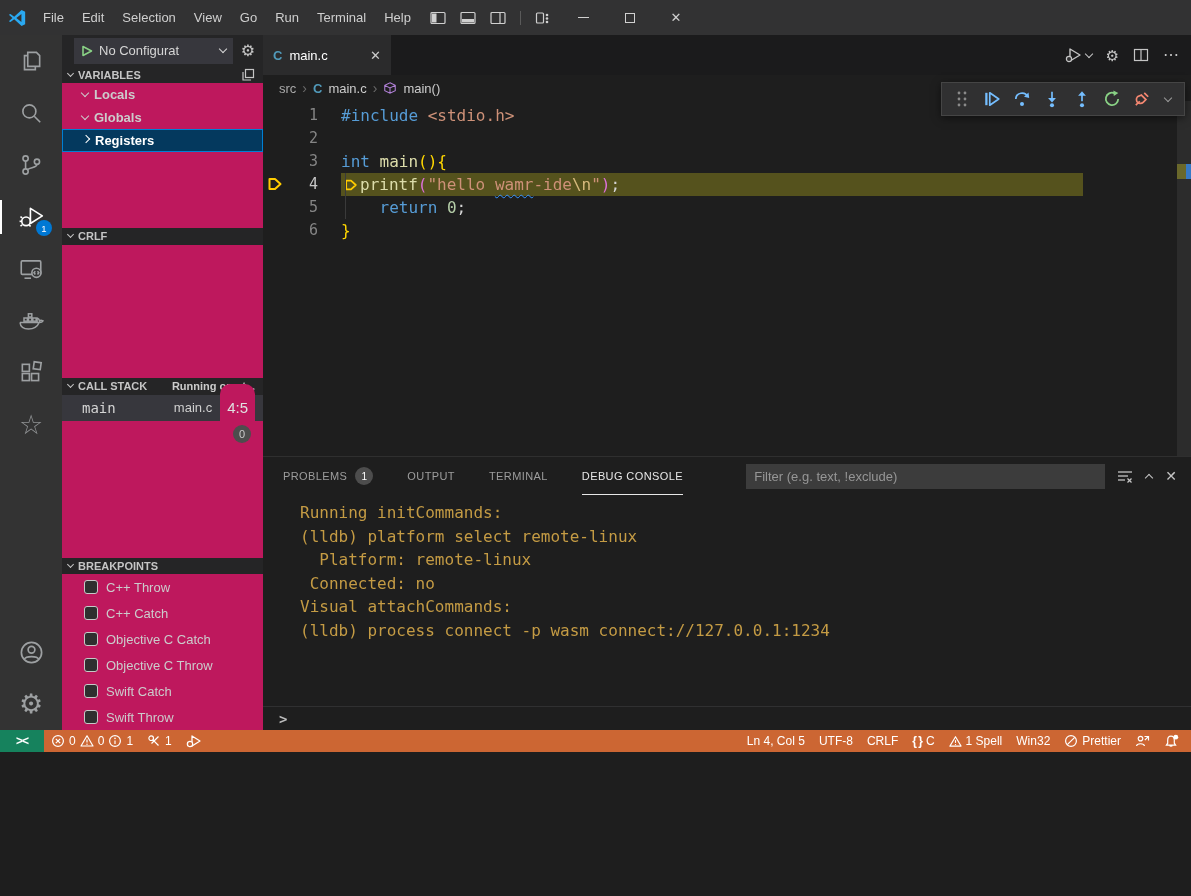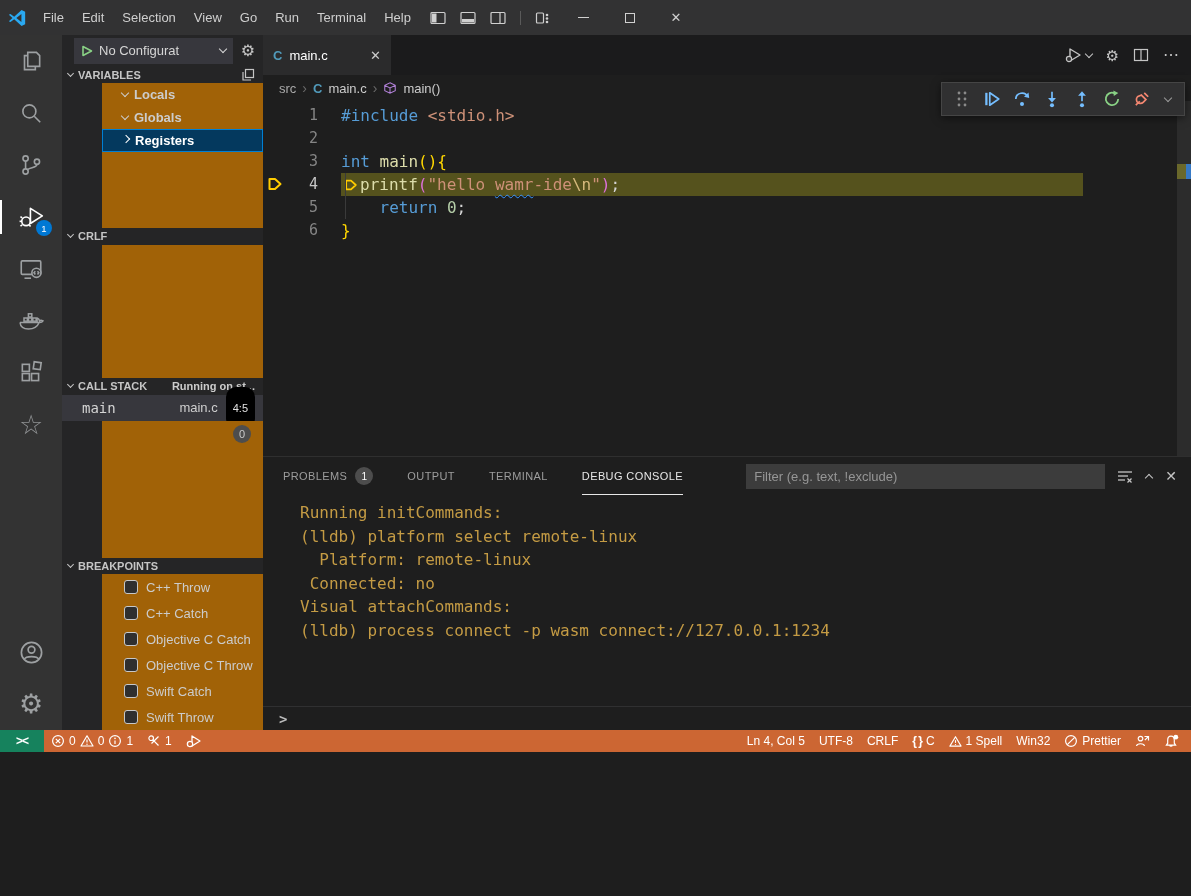--- a/index.html
+++ b/index.html
@@ -38,29 +38,29 @@
   .sidebar { width:201px; flex:0 0 201px; background:#252526; display:flex; flex-direction:column; overflow:hidden; font-size:13px; }
   .launch-row { height:40px; display:flex; align-items:center; padding:0 8px 0 12px; gap:8px; }
   .launch-dd { height:26px; flex:1; background:#37373d; display:flex; align-items:center; padding:0 7px; gap:6px; color:#d6d6d6; }
   .launch-dd .lbl { flex:1; white-space:nowrap; overflow:hidden; }
   .chev { width:6px; height:6px; border-right:1.4px solid currentColor; border-bottom:1.4px solid currentColor;
     display:inline-block; transform:rotate(45deg); margin-top:-3px; }
   .chev.right { transform:rotate(-45deg); }
   .pane-header { height:22px; display:flex; align-items:center; gap:5px; padding:0 8px 0 6px;
     font-size:11px; font-weight:700; color:#c5c5c5; background:#252526; }
   .pane-header .chev { width:5px; height:5px; }
-  .dark { background:#a16207;margin-left:40px; }
+  .dark { background:#be185d; }
   .tree-row { height:23px; display:flex; align-items:center; gap:6px; padding-left:20px; font-weight:600; color:#cccccc; }
   .tree-row.selected { background:var(--selection_bg); border:1px solid var(--selection_border); color:#fff; }
   .cs-status { margin-left:auto; font-size:11px; font-weight:700; color:#cccccc; white-space:nowrap; }
   .frame-row { height:26px; background:#37373d; display:flex; align-items:center; }
   .frame-name { font-family:"DejaVu Sans Mono", monospace; font-size:14px; color:#d4d4d4; margin-left:20px; }
   .frame-right { margin-left:auto; display:flex; align-items:center; gap:8px; margin-right:8px; }
   .frame-file { font-size:13px; color:#cfcfcf; }
-  .pill { background:#000000; color:#e0e0e0; border-radius:10px; font-size:11px; padding:15px 7px; }
+  .pill { background:#be185d; color:#e0e0e0; border-radius:10px; font-size:15px; padding:15px 7px; }
   .thread-row { height:26px; position:relative; }
   .circle-badge { position:absolute; right:12px; top:4px; width:18px; height:18px; border-radius:50%;
     background:#4d4d4d; color:#c9c9c9; font-size:11px; display:flex; align-items:center; justify-content:center; }
   .bp-row { height:26px; display:flex; align-items:center; gap:8px; padding-left:22px; color:#cccccc; font-size:13px; font-weight:400;}
   .checkbox { width:14px; height:14px; border:1.4px solid #c8c8c8; background:#2f2f2f; border-radius:3px; flex:0 0 14px; }
 
   
   .editor-col { flex:1; display:flex; flex-direction:column; min-width:0; position:relative; background:#1e1e1e; }
   .tabstrip { height:40px; background:#1b1b1c; display:flex; align-items:stretch; flex:0 0 40px; }
   .tab { width:128px; background:#2b2b2c; display:flex; align-items:center; gap:7px; padding:0 10px; color:#ffffff; font-size:13px; }

